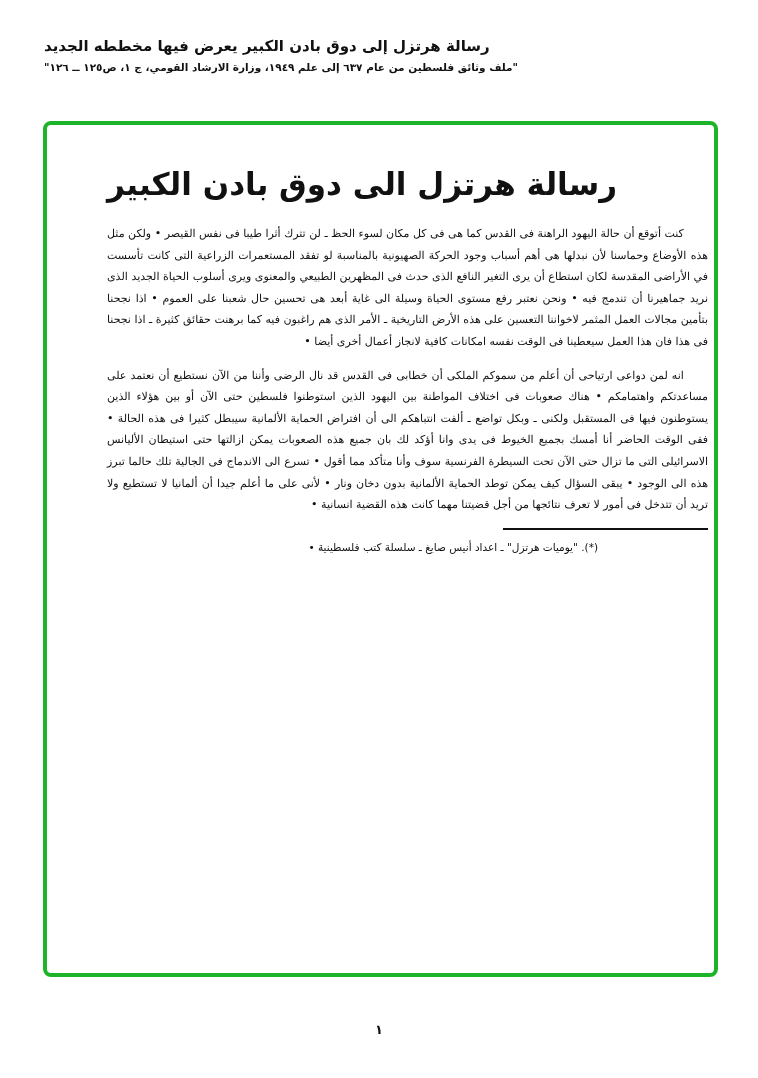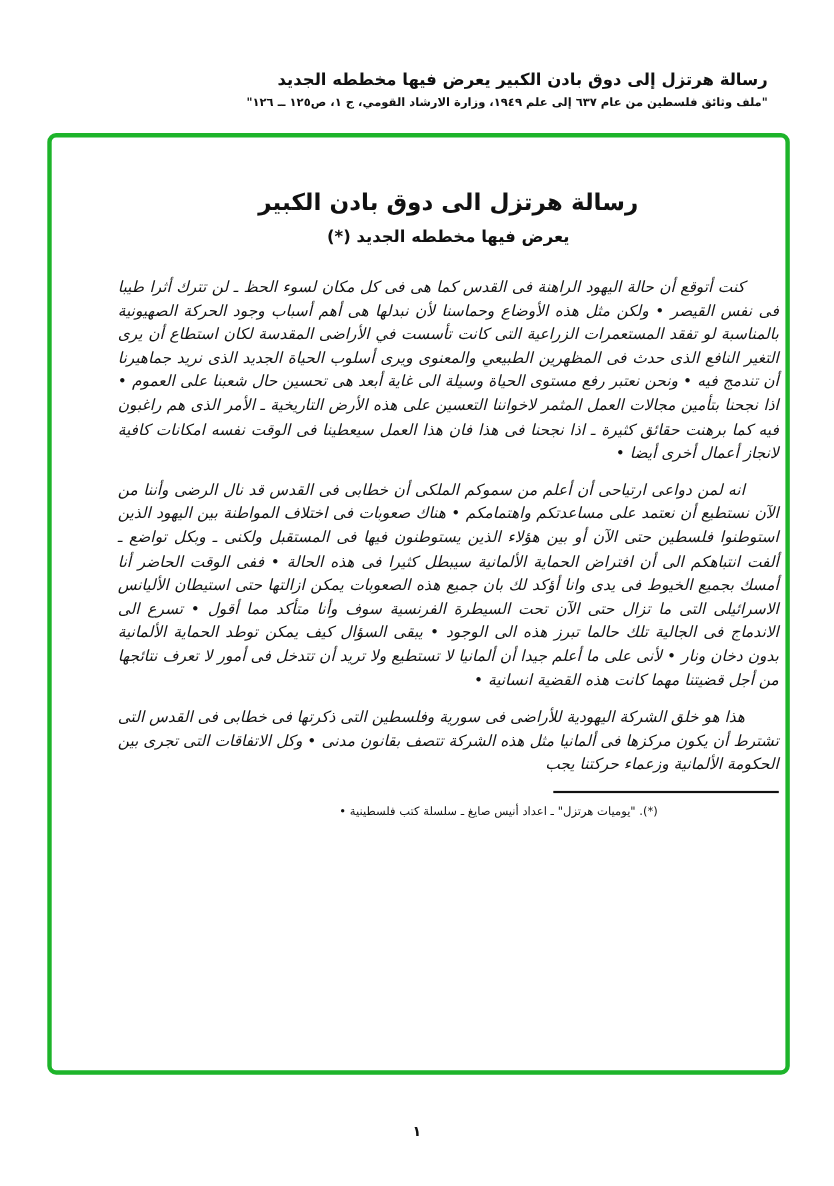--- a/index.html
+++ b/index.html
@@ -13,23 +13,22 @@
       position: relative;
       overflow: hidden;
       font-family: "DejaVu Sans", sans-serif;
       color: #111;
     }
     .page-header {
       position: absolute;
       top: 36px;
       left: 44px;
       right: 60px;
-      text-align: right;
+      text-align: left;
       direction: rtl;
-      margin-top: 26px;
     }
     .page-header .h-title {
       font-family: "DejaVu Sans", sans-serif;
       font-weight: bold;
       font-size: 15px;
       line-height: 20px;
       margin: 0;
     }
     .page-header .h-source {
       font-family: "DejaVu Sans", sans-serif;
@@ -49,24 +48,24 @@
       box-sizing: content-box;
     }
     .doc {
       position: absolute;
       left: 60px;
       top: 30px;
       right: 6px;
       direction: rtl;
     }
     .doc-title {
-      text-align: center;
+      text-align: left;
       font-family: "DejaVu Sans", sans-serif;
       font-weight: bold;
-      font-size: 21px;
+      font-size: 31px;
       line-height: 30px;
       margin: 14px 0 4px 0;
     }
     .doc-subtitle {
       text-align: center;
       font-family: "DejaVu Sans", sans-serif;
       font-weight: bold;
       font-size: 15px;
       line-height: 24px;
       margin: 0;
@@ -75,25 +74,24 @@
       text-align: center;
       font-family: "DejaVu Sans", sans-serif;
       font-weight: bold;
       font-size: 16px;
       line-height: 26px;
       margin: 2px 0 0 0;
     }
     .body-text {
       margin-top: 24px;
       font-family: "DejaVu Serif", serif;
-      font-size: 14px;
+      font-size: 11px;
       line-height: 21.6px;
       text-align: justify;
       text-align-last: right;
-      font-style: italic;
     }
     .body-text p {
       margin: 0 0 12px 0;
       text-indent: 2.2em;
     }
     .footnote-rule {
       width: 205px;
       height: 0;
       border-top: 2px solid #111;
       margin: 8px 0 8px 0;
@@ -121,26 +119,24 @@
 <body>
 
 <div class="page-header">
   <p class="h-title">رسالة هرتزل إلى دوق بادن الكبير يعرض فيها مخططه الجديد</p>
   <p class="h-source">"ملف وثائق فلسطين من عام ٦٣٧ إلى علم ١٩٤٩، وزارة الارشاد القومي، ج ١، ص١٢٥ ــ ١٢٦"</p>
 </div>
 
 <div class="frame">
   <div class="doc">
     <h1 class="doc-title">رسالة هرتزل الى دوق بادن الكبير</h1>
-    <p class="doc-subtitle">يعرض فيها مخططه الجديد (*)</p>
 
     <div class="body-text">
       <p>كنت أتوقع أن حالة اليهود الراهنة فى القدس كما هى فى كل مكان لسوء الحظ ـ لن تترك أثرا طيبا فى نفس القيصر • ولكن مثل هذه الأوضاع وحماسنا لأن نبدلها هى أهم أسباب وجود الحركة الصهيونية بالمناسبة لو تفقد المستعمرات الزراعية التى كانت تأسست في الأراضى المقدسة لكان استطاع أن يرى التغير النافع الذى حدث فى المظهرين الطبيعي والمعنوى ويرى أسلوب الحياة الجديد الذى نريد جماهيرنا أن تندمج فيه • ونحن نعتبر رفع مستوى الحياة وسيلة الى غاية أبعد هى تحسين حال شعبنا على العموم • اذا نجحنا بتأمين مجالات العمل المثمر لاخواننا التعسين على هذه الأرض التاريخية ـ الأمر الذى هم راغبون فيه كما برهنت حقائق كثيرة ـ اذا نجحنا فى هذا فان هذا العمل سيعطينا فى الوقت نفسه امكانات كافية لانجاز أعمال أخرى أيضا •</p>
       <p>انه لمن دواعى ارتياحى أن أعلم من سموكم الملكى أن خطابى فى القدس قد نال الرضى وأننا من الآن نستطيع أن نعتمد على مساعدتكم واهتمامكم • هناك صعوبات فى اختلاف المواطنة بين اليهود الذين استوطنوا فلسطين حتى الآن أو بين هؤلاء الذين يستوطنون فيها فى المستقبل ولكنى ـ وبكل تواضع ـ ألفت انتباهكم الى أن افتراض الحماية الألمانية سيبطل كثيرا فى هذه الحالة • ففى الوقت الحاضر أنا أمسك بجميع الخيوط فى يدى وانا أؤكد لك بان جميع هذه الصعوبات يمكن ازالتها حتى استيطان الأليانس الاسرائيلى التى ما تزال حتى الآن تحت السيطرة الفرنسية سوف وأنا متأكد مما أقول • تسرع الى الاندماج فى الجالية تلك حالما تبرز هذه الى الوجود • يبقى السؤال كيف يمكن توطد الحماية الألمانية بدون دخان ونار • لأنى على ما أعلم جيدا أن ألمانيا لا تستطيع ولا تريد أن تتدخل فى أمور لا تعرف نتائجها من أجل قضيتنا مهما كانت هذه القضية انسانية •</p>
-      <p>هذا هو خلق الشركة اليهودية للأراضى فى سورية وفلسطين التى ذكرتها فى خطابى فى القدس التى تشترط أن يكون مركزها فى ألمانيا مثل هذه الشركة تتصف بقانون مدنى • وكل الاتفاقات التى تجرى بين الحكومة الألمانية وزعماء حركتنا يجب</p>
     </div>
 
     <div class="footnote-rule"></div>
     <div class="footnote">(*). "يوميات هرتزل" ـ اعداد أنيس صايغ ـ سلسلة كتب فلسطينية •</div>
   </div>
 </div>
 
 <div class="page-number">١</div>
 
 </body></html>

